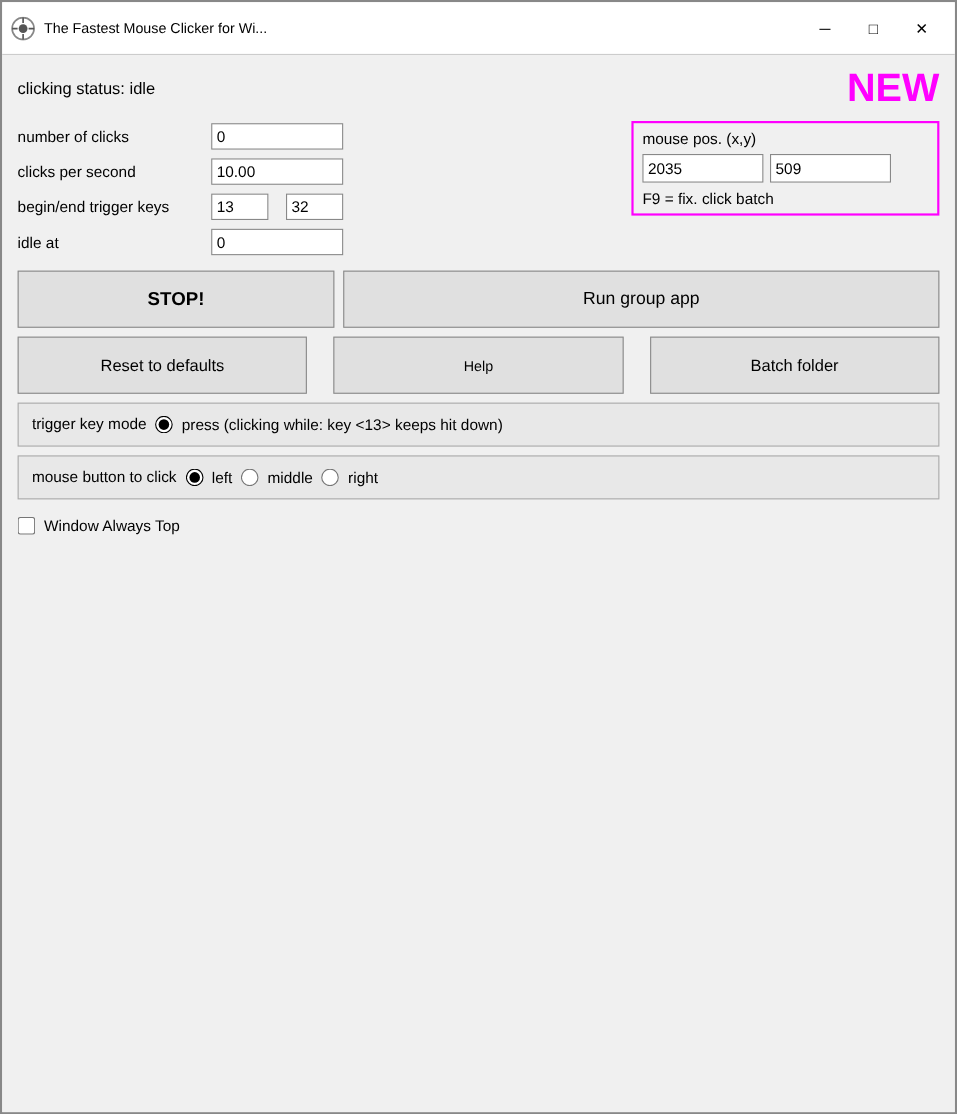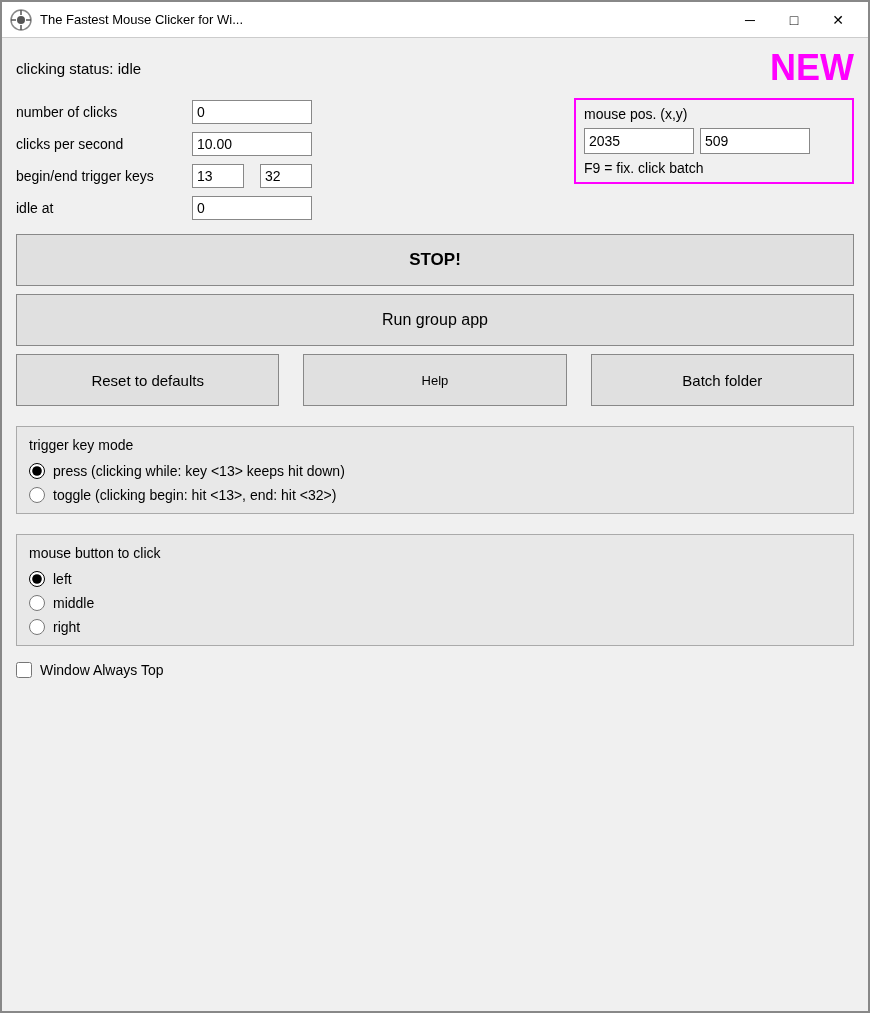--- a/index.html
+++ b/index.html
@@ -24,21 +24,21 @@
       box-shadow: 2px 2px 8px rgba(0,0,0,0.4);
     }
 
     .title-bar {
       background: #ffffff;
       display: flex;
       align-items: center;
       padding: 6px 8px;
       border-bottom: 1px solid #ccc;
       user-select: none;
-      height: 36px;
+      height: 48px;
     }
 
     .title-bar-icon {
       width: 22px;
       height: 22px;
       margin-right: 8px;
       flex-shrink: 0;
     }
 
     .title-bar-text {
@@ -173,21 +173,20 @@
 
     .f9-text {
       font-size: 14px;
       color: #000;
     }
 
     .btn-row-1 {
       display: flex;
       gap: 8px;
       margin-top: 4px;
-      flex-direction: column;
     }
 
     .btn-row-2 {
       display: flex;
       gap: 24px;
     }
 
     .btn {
       border: 1px solid #888;
       background: #e0e0e0;
@@ -229,23 +228,22 @@
       flex: 1;
       min-height: 52px;
       font-size: 15px;
     }
 
     .section-box {
       border: 1px solid #aaa;
       background: #e8e8e8;
       padding: 10px 12px;
       display: flex;
-      flex-direction: column;
-      gap: 8px;
-      margin-top: 12px;
+      flex-direction: row;
+      gap: 8px;
     }
 
     .section-title {
       font-size: 14px;
       color: #000;
       margin-bottom: 2px;
     }
 
     .radio-row {
       display: flex;
@@ -350,24 +348,20 @@
       <button class="btn btn-reset">Reset to defaults</button>
       <button class="btn btn-help">Help</button>
       <button class="btn btn-batch">Batch folder</button>
     </div>
 
     <div class="section-box">
       <span class="section-title">trigger key mode</span>
       <label class="radio-row">
         <input type="radio" class="radio-input" name="triggerMode" checked="" style="">
         <span>press (clicking while: key &lt;13&gt; keeps hit down)</span>
-      </label>
-      <label class="radio-row">
-        <input type="radio" class="radio-input" name="triggerMode" style="">
-        <span>toggle (clicking begin: hit &lt;13&gt;, end: hit &lt;32&gt;)</span>
       </label>
     </div>
 
     <div class="section-box">
       <span class="section-title">mouse button to click</span>
       <label class="radio-row">
         <input type="radio" class="radio-input" name="mouseBtn" checked="" style="">
         <span>left</span>
       </label>
       <label class="radio-row">

